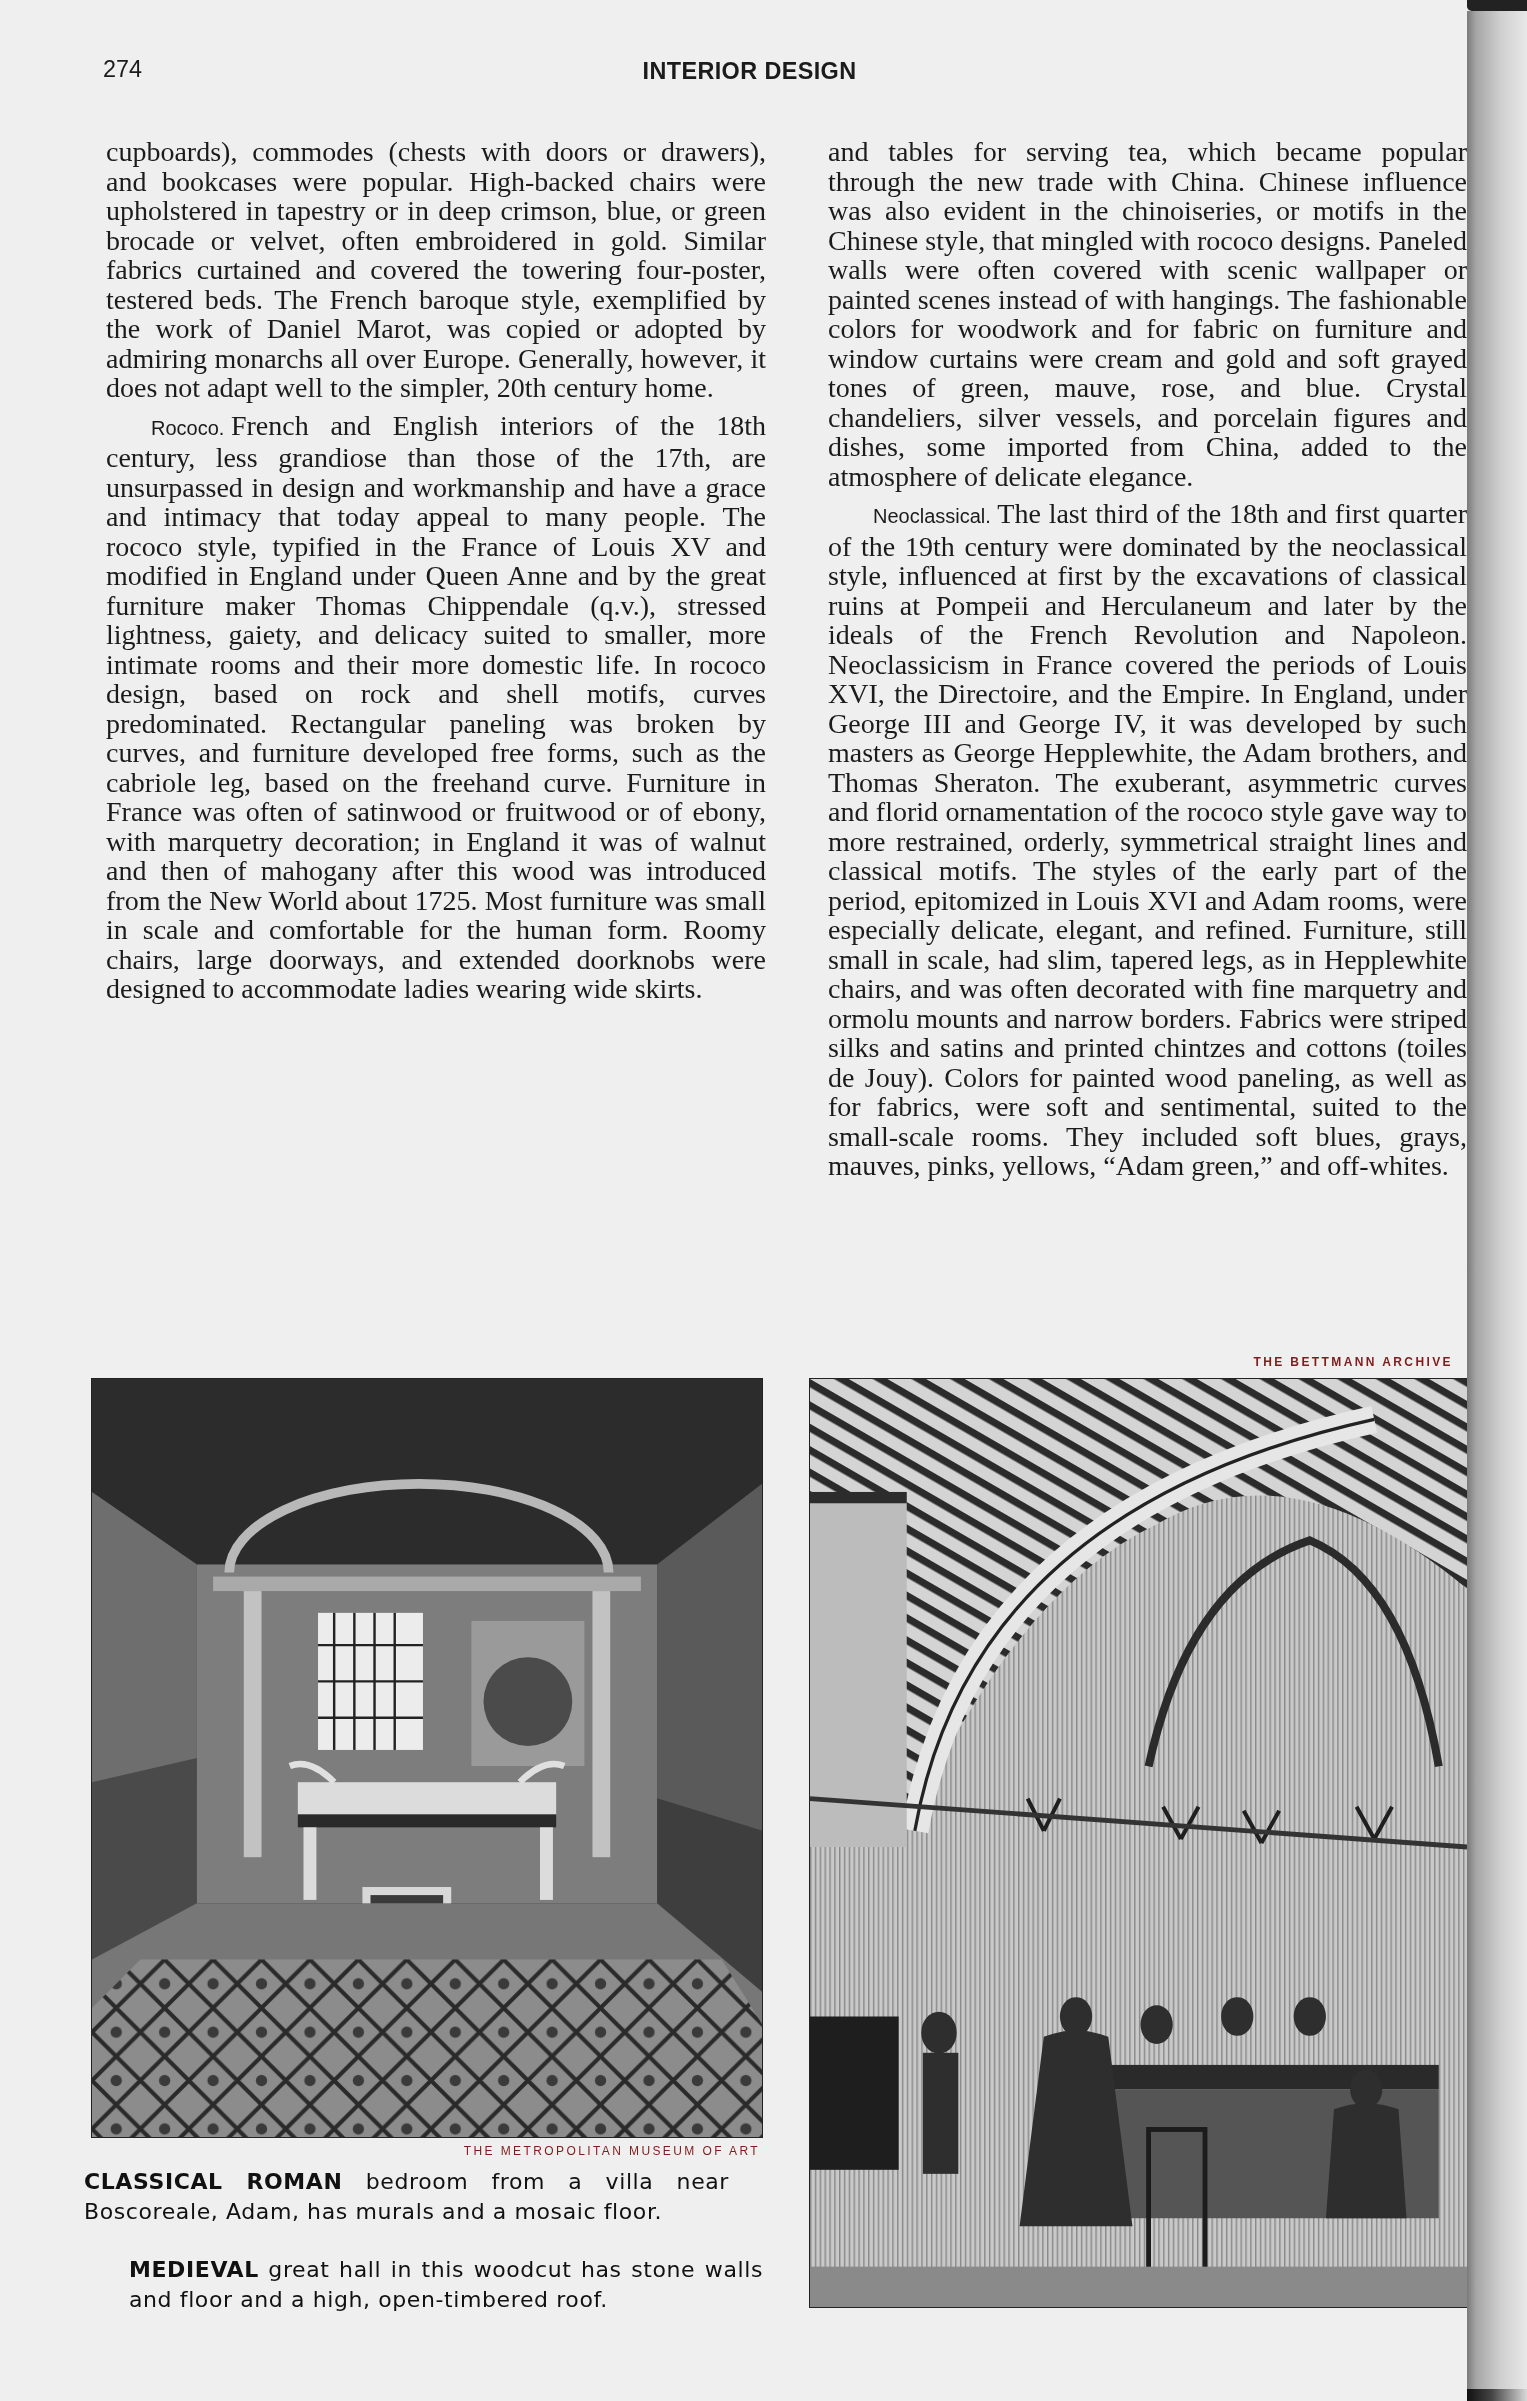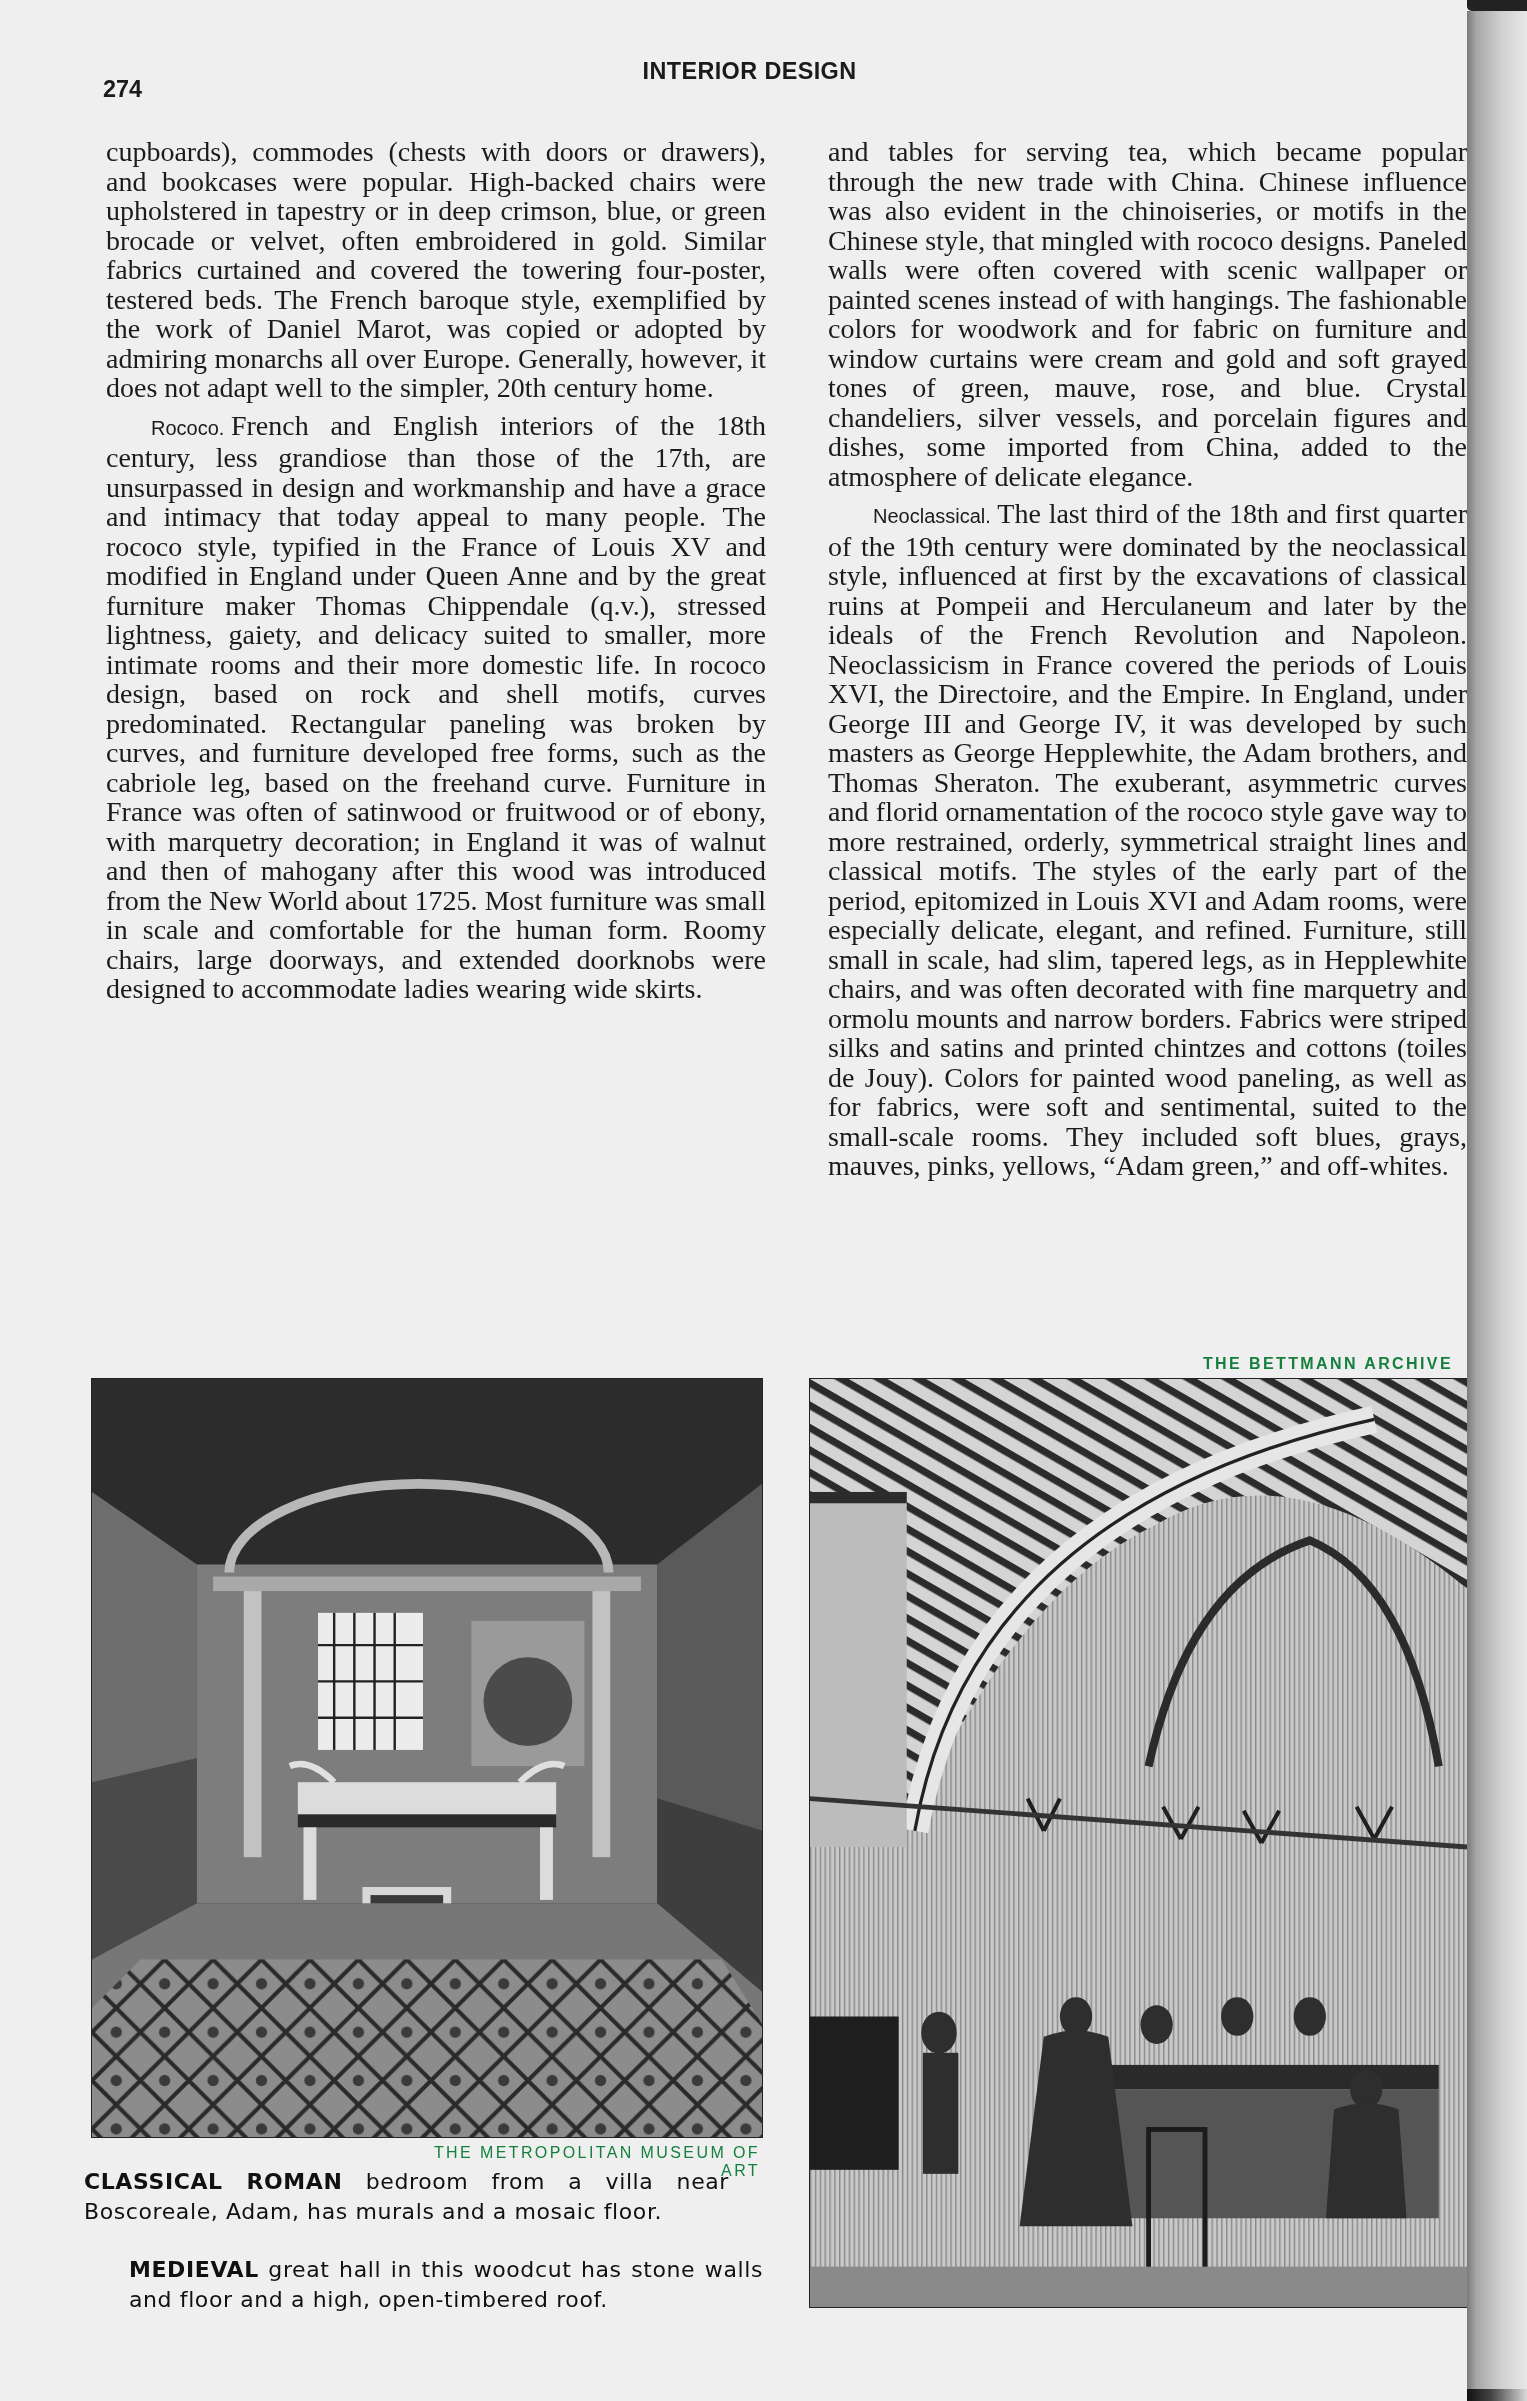--- a/index.html
+++ b/index.html
@@ -19,22 +19,22 @@
   }
   .corner-top {
     position: absolute; left: 1467px; top: 0; width: 61px; height: 11.3px;
     background: #222;
     border-bottom-left-radius: 4.8px;
   }
   .corner-bottom {
     position: absolute; left: 1467px; top: 2389px; width: 61px; height: 12px;
     background: linear-gradient(to right, #111 0%, #444 40%, #ddd 100%);
   }
-  .page-number { position: absolute; left: 103px; top: 76px;
-    font-family: "Liberation Sans", sans-serif; font-weight: bold; font-size: 23.4px; }
+  .page-number { position: absolute; left: 103px; top: 56px;
+    font-family: "Liberation Sans", sans-serif; font-weight: normal; font-size: 23.4px; }
   .header-title { position: absolute; left: 0; width: 1528px; top: 58px; text-align: center;
     font-family: "Liberation Sans", sans-serif; font-weight: bold; font-size: 23.4px; letter-spacing: 0.4px;
     padding-right: 29px; box-sizing: border-box; }
 
   .col {
     position: absolute; top: 129px;
     font-size: 28px; line-height: 29.5px;
     text-align: justify;
   }
   .col-left { left: 98px; width: 676px; }
@@ -49,21 +49,21 @@
   .figure {
     position: absolute; overflow: hidden; border: 1.6px solid #222;
   }
   .fig-roman { left: 91px; top: 1378px; width: 670px; height: 758px; background: #3a3a3a; }
   .fig-medieval { left: 809px; top: 1378px; width: 657px; height: 928px; background: #cfcfcf; border-right: none; }
   .figure svg { display: block; width: 100%; height: 100%; }
 
   .credit {
     position: absolute;
     font-family: "Liberation Sans", "DejaVu Sans", sans-serif;
-    font-size: 16px; letter-spacing: 2.4px; color: #15803d;
+    font-size: 12px; letter-spacing: 2.4px; color: #7f1d1d;
   }
   .credit-met { left: 403px; width: 357px; top: 2144px; text-align: right; }
   .credit-bettmann { left: 1113px; width: 340px; top: 1355px; text-align: right; font-weight: bold; }
 
   .caption {
     position: absolute;
     font-family: "DejaVu Sans", "Liberation Sans", sans-serif;
     font-size: 22px; line-height: 30px; letter-spacing: 0.6px; color: #111;
     text-align: justify;
   }

